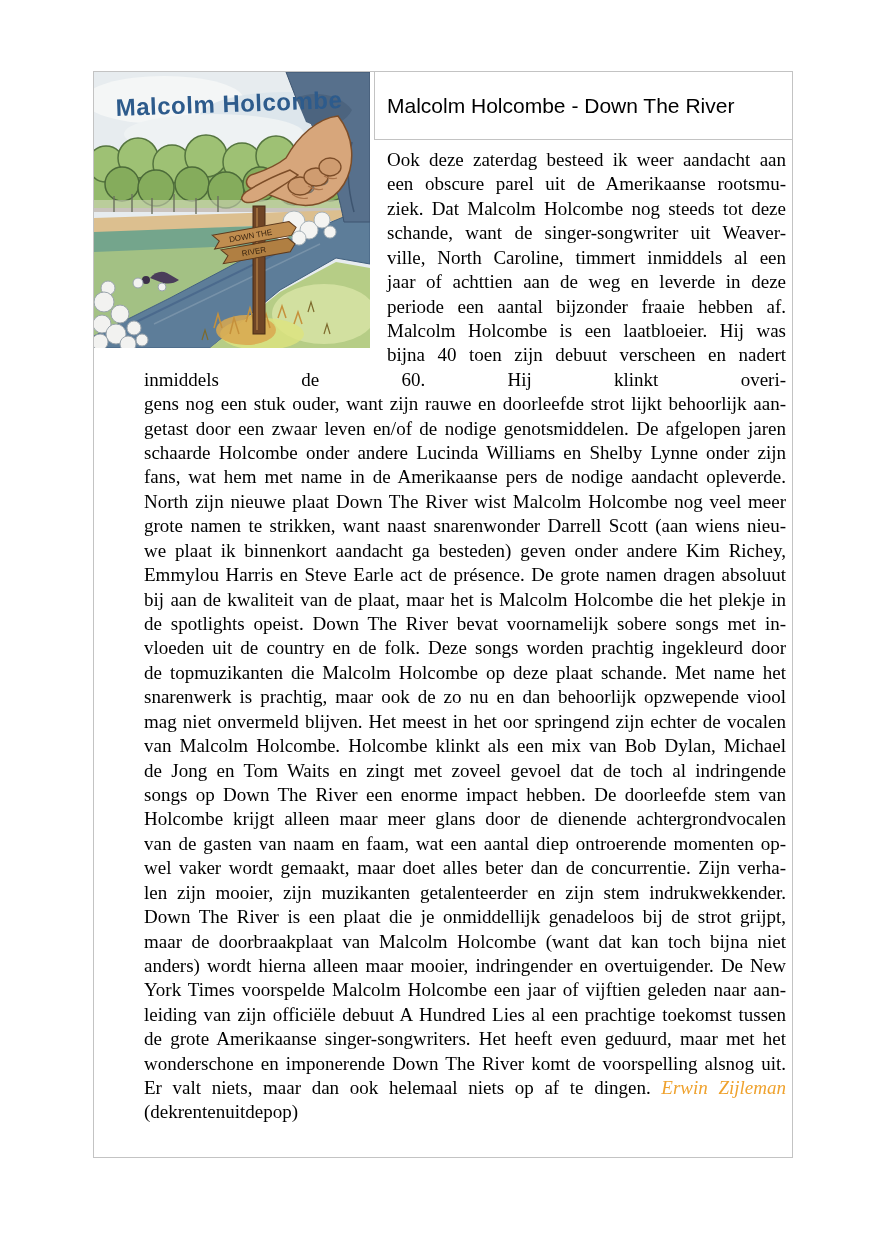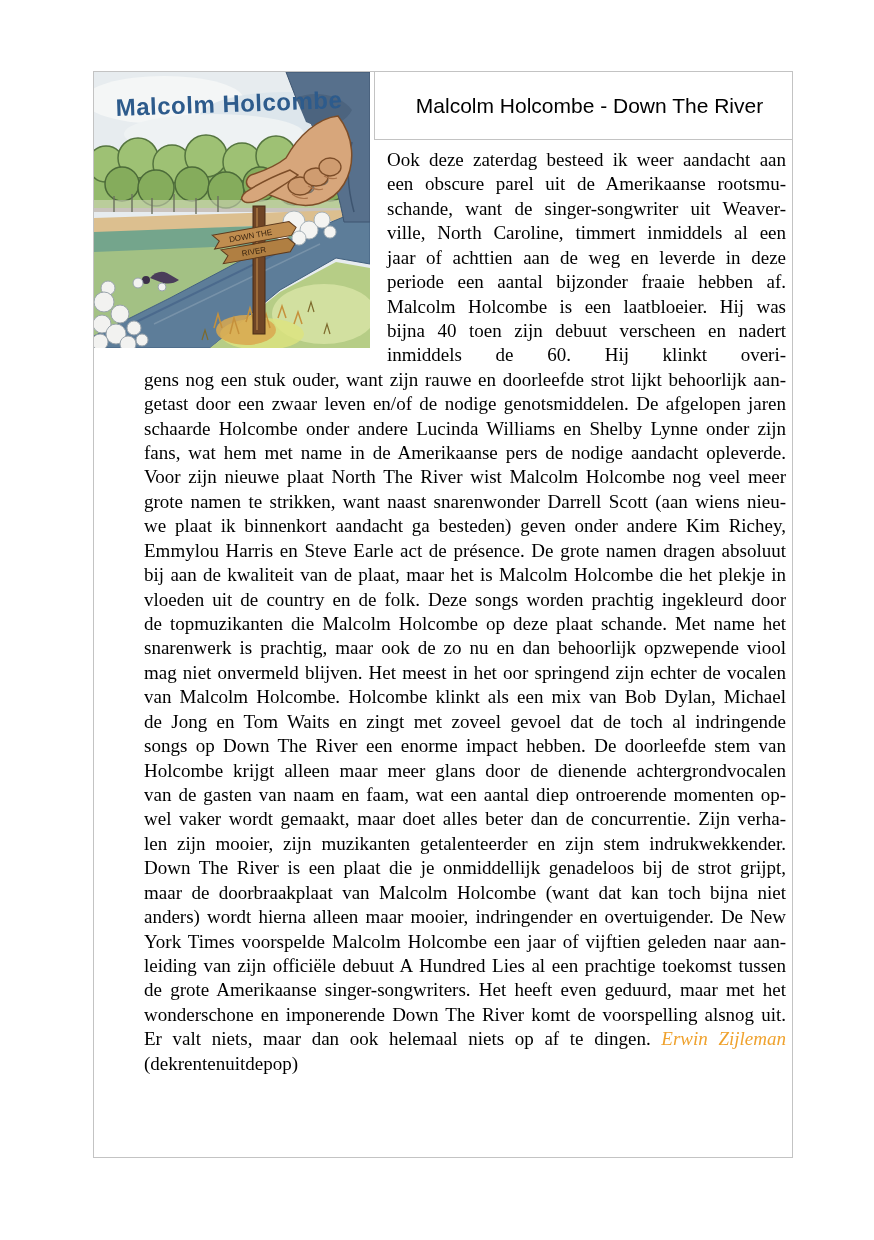--- a/index.html
+++ b/index.html
@@ -12,21 +12,21 @@
     position:absolute;left:93px;top:71px;width:698px;height:1085px;
     border:1px solid #c3c3c3;background:#ffffff;
   }
   .artwork{
     float:left;width:276px;height:276px;margin:0 17px 0 0;
   }
   .artwork svg{display:block;width:276px;height:276px;}
   .title-cell{
     margin-left:280px;height:67px;
     border-left:1px solid #c3c3c3;border-bottom:1px solid #c3c3c3;
-    line-height:67px;text-align:center;
+    line-height:67px;text-align:left;
     font-family:"Liberation Sans",sans-serif;font-size:21px;color:#000;
     white-space:nowrap;
   }
   .body{
     padding:8px 6px 0 6px;
     font-size:19px;line-height:24.42px;margin-left:44px;
   }
   .tline{text-align:justify;text-align-last:justify;}
   .tline.final{text-align:center;text-align-last:left;}
   .sig{font-style:italic;}
@@ -183,35 +183,37 @@
       <text x="22" y="44" transform="rotate(-2 22 44)" font-family="Liberation Sans, sans-serif" font-size="24" font-weight="bold" letter-spacing="0.5" fill="#2d5b8c">Malcolm Holcombe</text>
     </svg>
   </div>
 
   <div class="title-cell">Malcolm Holcombe - Down The River</div>
 
   <div class="body">
     <div>
         <div class="tline">Ook deze zaterdag besteed ik weer aandacht aan</div>
         <div class="tline">een obscure parel uit de Amerikaanse rootsmu-</div>
+        <div class="tline">ziek. Dat Malcolm Holcombe nog steeds tot deze</div>
         <div class="tline">schande, want de singer-songwriter uit Weaver-</div>
         <div class="tline">ville, North Caroline, timmert inmiddels al een</div>
         <div class="tline">jaar of achttien aan de weg en leverde in deze</div>
         <div class="tline">periode een aantal bijzonder fraaie hebben af.</div>
         <div class="tline">Malcolm Holcombe is een laatbloeier. Hij was</div>
         <div class="tline">bijna 40 toen zijn debuut verscheen en nadert inmiddels de 60. Hij klinkt overi-</div>
         <div class="tline">gens nog een stuk ouder, want zijn rauwe en doorleefde strot lijkt behoorlijk aan-</div>
         <div class="tline">getast door een zwaar leven en/of de nodige genotsmiddelen. De afgelopen jaren</div>
         <div class="tline">schaarde Holcombe onder andere Lucinda Williams en Shelby Lynne onder zijn</div>
         <div class="tline">fans, wat hem met name in de Amerikaanse pers de nodige aandacht opleverde.</div>
-        <div class="tline">Voor zijn nieuwe plaat North The River wist Malcolm Holcombe nog veel meer</div>
+        <div class="tline">North zijn nieuwe plaat Down The River wist Malcolm Holcombe nog veel meer</div>
         <div class="tline">grote namen te strikken, want naast snarenwonder Darrell Scott (aan wiens nieu-</div>
         <div class="tline">we plaat ik binnenkort aandacht ga besteden) geven onder andere Kim Richey,</div>
         <div class="tline">Emmylou Harris en Steve Earle act de présence. De grote namen dragen absoluut</div>
         <div class="tline">bij aan de kwaliteit van de plaat, maar het is Malcolm Holcombe die het plekje in</div>
+        <div class="tline">de spotlights opeist. Down The River bevat voornamelijk sobere songs met in-</div>
         <div class="tline">vloeden uit de country en de folk. Deze songs worden prachtig ingekleurd door</div>
         <div class="tline">de topmuzikanten die Malcolm Holcombe op deze plaat schande. Met name het</div>
         <div class="tline">snarenwerk is prachtig, maar ook de zo nu en dan behoorlijk opzwepende viool</div>
         <div class="tline">mag niet onvermeld blijven. Het meest in het oor springend zijn echter de vocalen</div>
         <div class="tline">van Malcolm Holcombe. Holcombe klinkt als een mix van Bob Dylan, Michael</div>
         <div class="tline">de Jong en Tom Waits en zingt met zoveel gevoel dat de toch al indringende</div>
         <div class="tline">songs op Down The River een enorme impact hebben. De doorleefde stem van</div>
         <div class="tline">Holcombe krijgt alleen maar meer glans door de dienende achtergrondvocalen</div>
         <div class="tline">van de gasten van naam en faam, wat een aantal diep ontroerende momenten op-</div>
         <div class="tline">wel vaker wordt gemaakt, maar doet alles beter dan de concurrentie. Zijn verha-</div>

